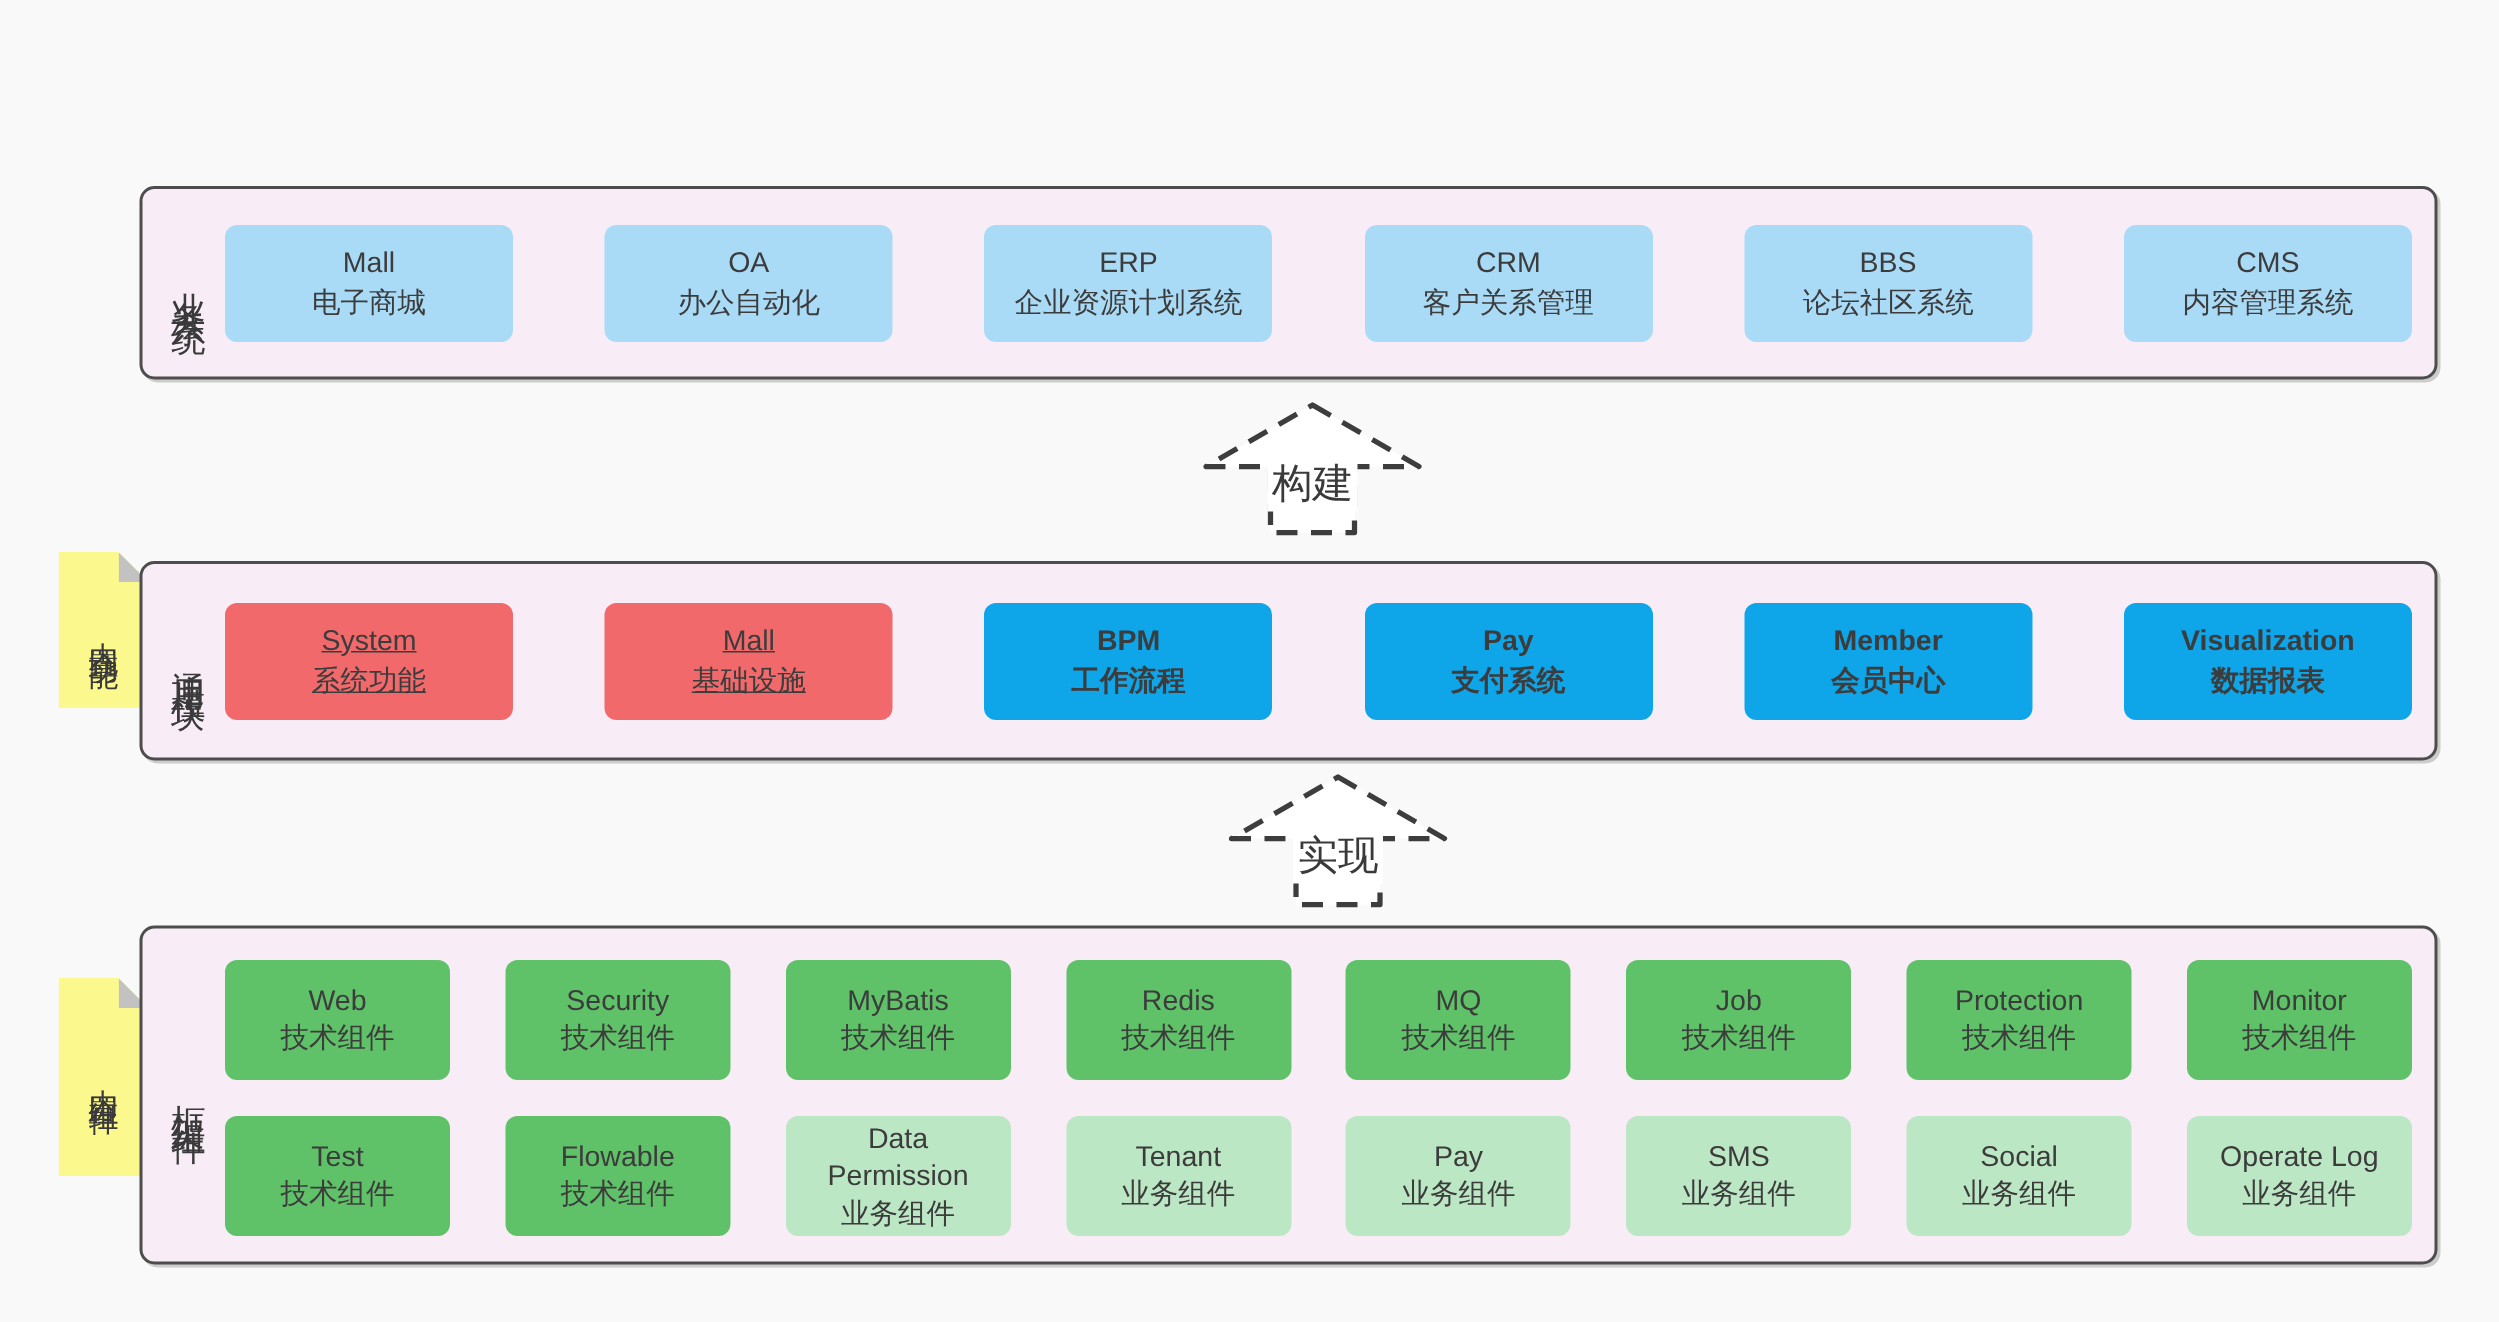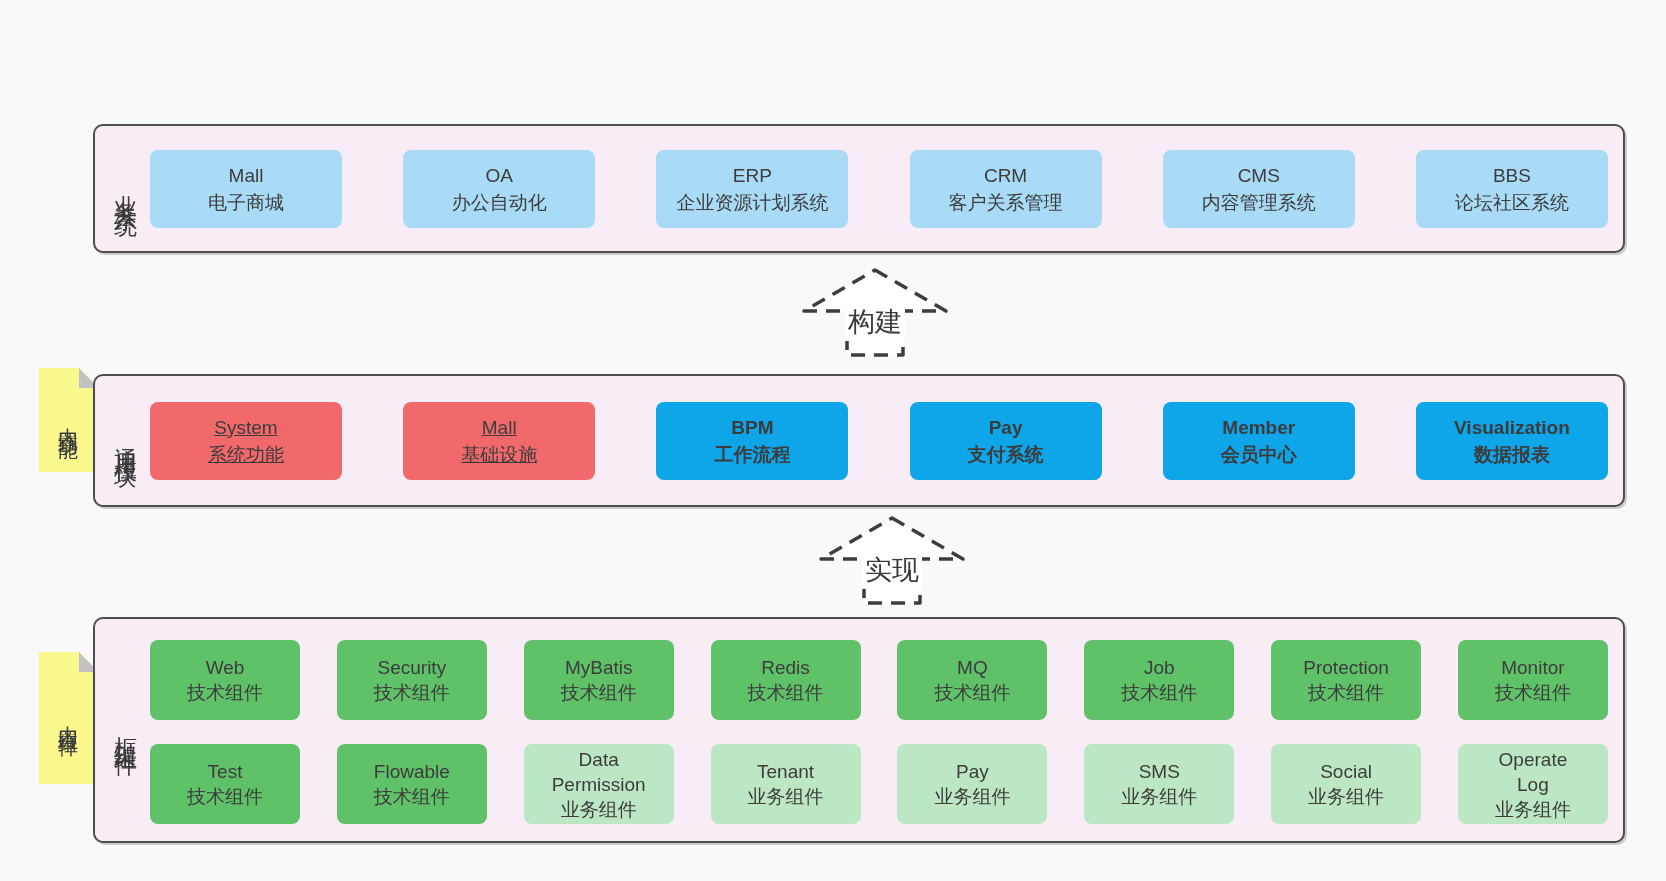--- a/index.html
+++ b/index.html
@@ -29,21 +29,21 @@
   .row-mid{top:50%;transform:translateY(-50%);}
   .row-f1{top:21px;}
   .row-f2{top:125px;}
   
   .box{
     box-sizing:border-box;border-radius:8px;
     display:flex;flex-direction:column;justify-content:center;align-items:center;
     text-align:center;
   }
   .box-wide{width:192px;height:78px;font-size:19px;line-height:27px;padding:0 6px;}
-  .box-narrow{width:150px;height:80px;font-size:19px;line-height:25px;padding:0 24px;}
+  .box-narrow{width:150px;height:80px;font-size:19px;line-height:25px;padding:0 12px;}
   .blue{background:#a9dbf7;}
   .red{background:#f1696b;text-decoration:underline;}
   .pink{background:#0ea5e9;font-weight:bold;}
   .green{background:#5fc168;}
   .green-light{background:#bce7c4;}
   .box-name,.box-desc{width:100%;}
   
   .sticky{
     position:absolute;left:39px;width:60px;background:#fbf88e;z-index:0;
     clip-path:polygon(0 0,calc(100% - 20px) 0,100% 20px,100% 100%,0 100%);
@@ -96,26 +96,26 @@
       </div>
       <div class="box box-wide blue">
         <div class="box-name">ERP</div>
         <div class="box-desc">企业资源计划系统</div>
       </div>
       <div class="box box-wide blue">
         <div class="box-name">CRM</div>
         <div class="box-desc">客户关系管理</div>
       </div>
       <div class="box box-wide blue">
+        <div class="box-name">BBS</div>
+        <div class="box-desc">论坛社区系统</div>
+      </div>
+      <div class="box box-wide blue">
         <div class="box-name">CMS</div>
         <div class="box-desc">内容管理系统</div>
-      </div>
-      <div class="box box-wide blue">
-        <div class="box-name">BBS</div>
-        <div class="box-desc">论坛社区系统</div>
       </div>
     </div>
   </section>
 
   <div class="arrow arrow-build">
     <svg width="150" height="92" viewBox="0 0 150 92">
       <polygon points="75,4 146,45 103,45 103,89 47,89 47,45 4,45" fill="#ffffff" stroke="#3d3d3d" stroke-width="3.5" stroke-dasharray="14 9" stroke-linejoin="round"></polygon>
     </svg>
     <span class="arrow-label">构建</span>
   </div>

